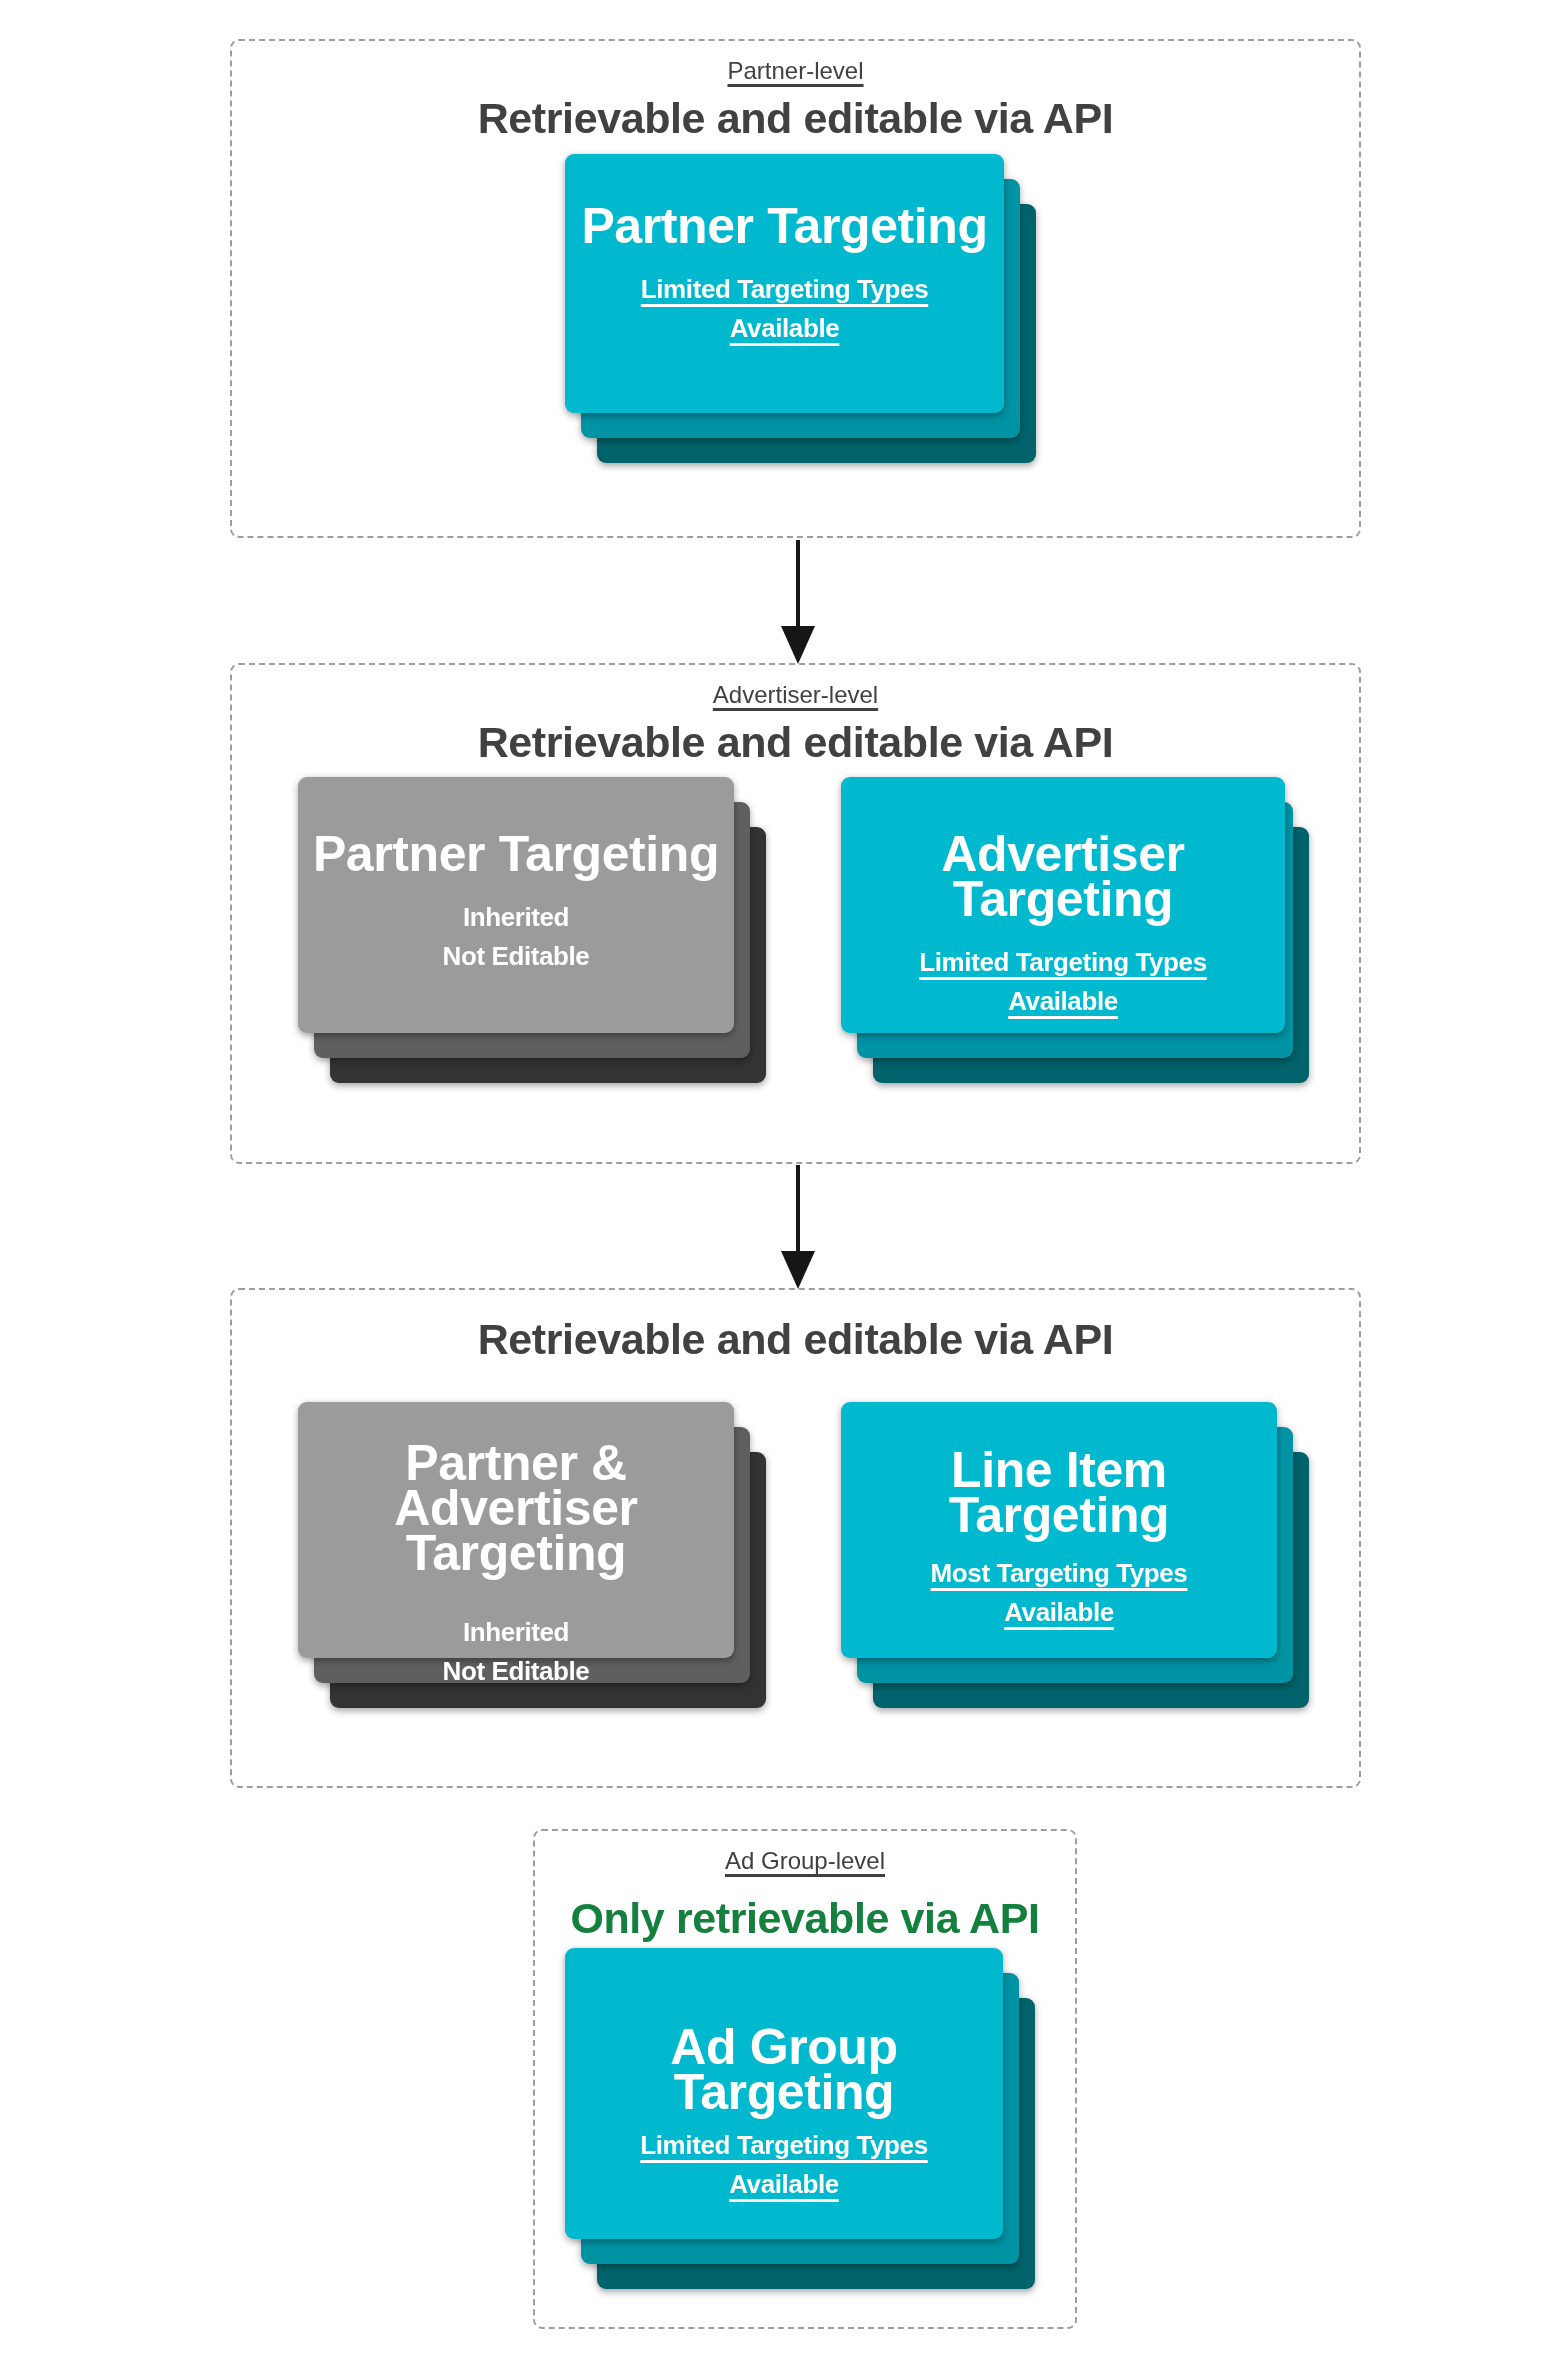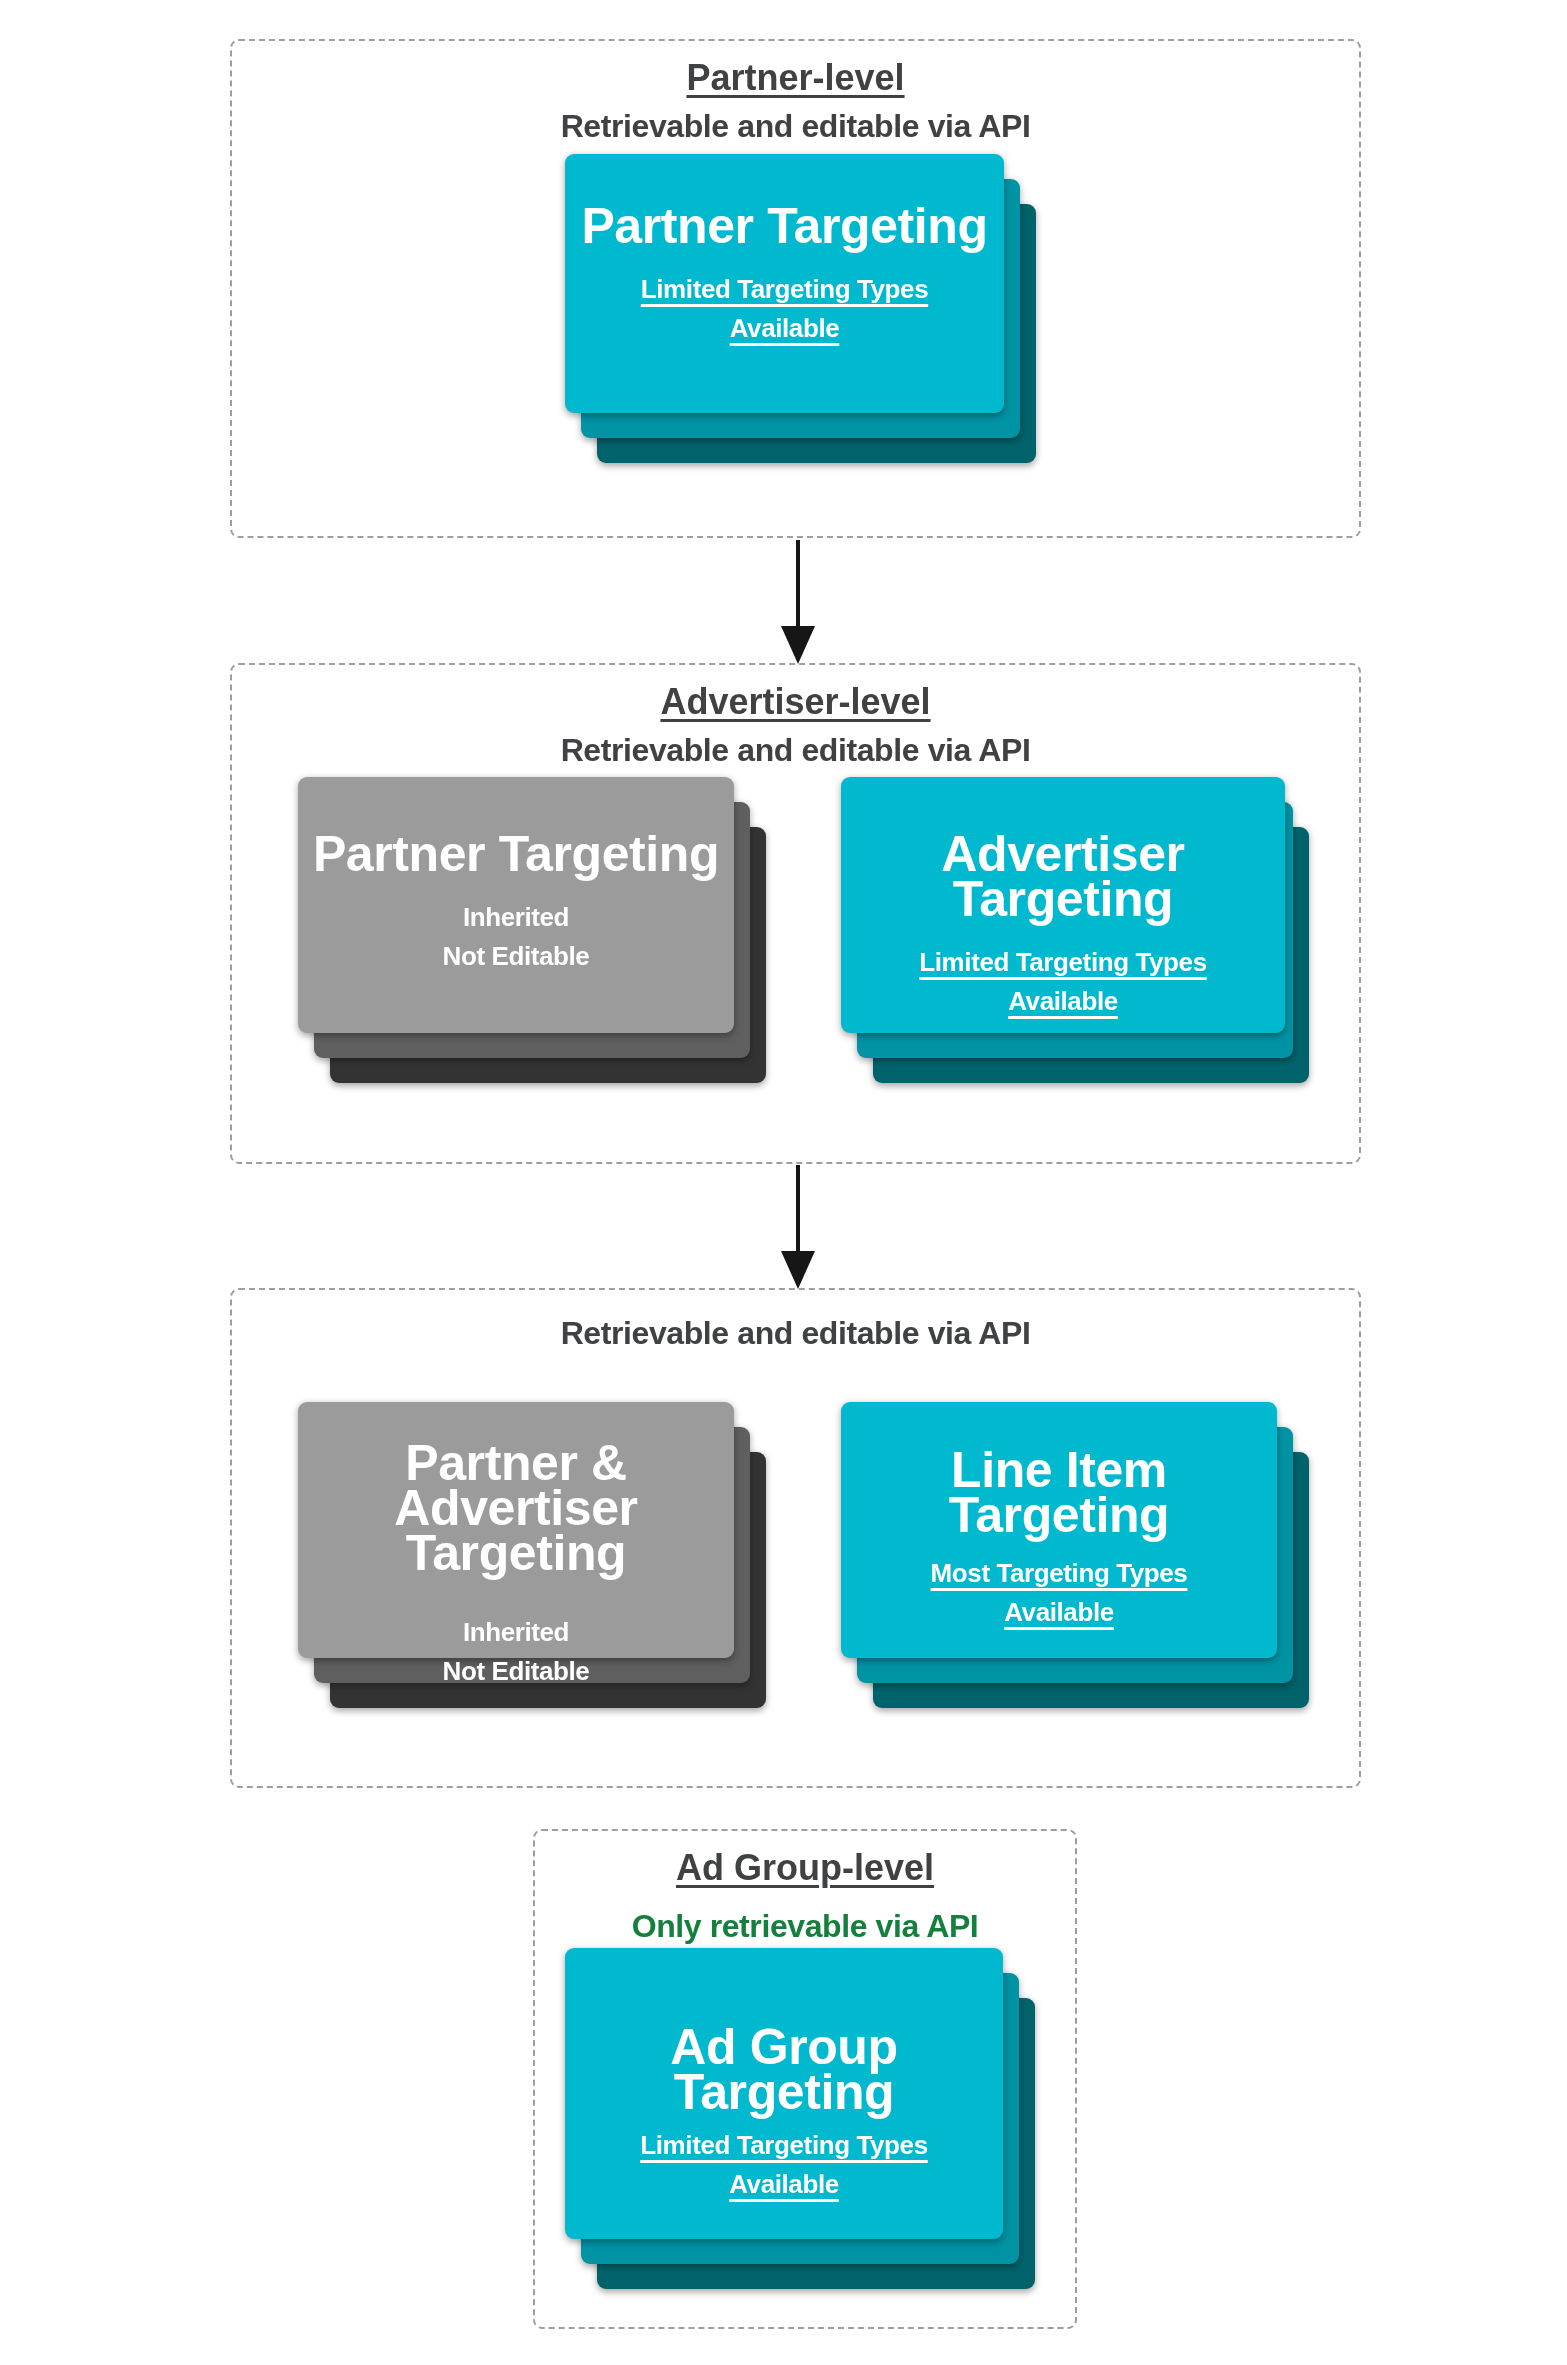--- a/index.html
+++ b/index.html
@@ -18,28 +18,28 @@
     box-sizing:border-box;
     background:transparent;
   }
   .sec-header{
     position:absolute;
     left:0; right:0; top:16px;
     text-align:center;
     color:#3f4142;
   }
   .sec-title{
-    font-size:36px;
-    font-weight:700;
+    font-size:24px;
+    font-weight:400;
     text-decoration:underline;
     text-underline-offset:5.4px;
     text-decoration-thickness:2.7px;
   }
   .sec-sub{
-    font-size:32px;
+    font-size:43px;
     font-weight:bold;
     margin-top:9px;
     letter-spacing:-0.4px;
   }
   .sec-sub.red{ color:#15803d;margin-top:19px; }
 
   .stack{ position:absolute; }
   .layer{
     position:absolute;
     border-radius:9px;

